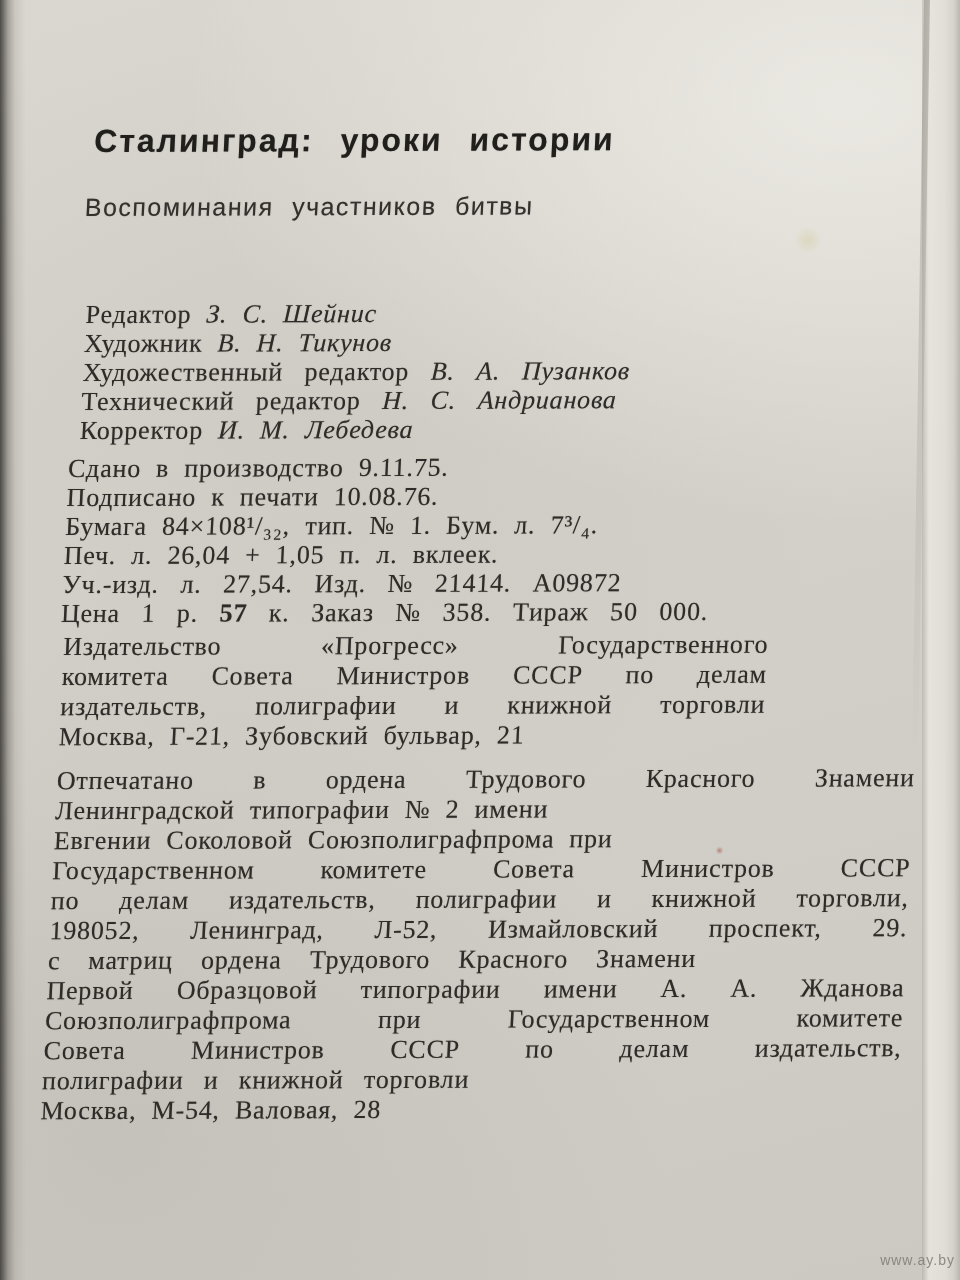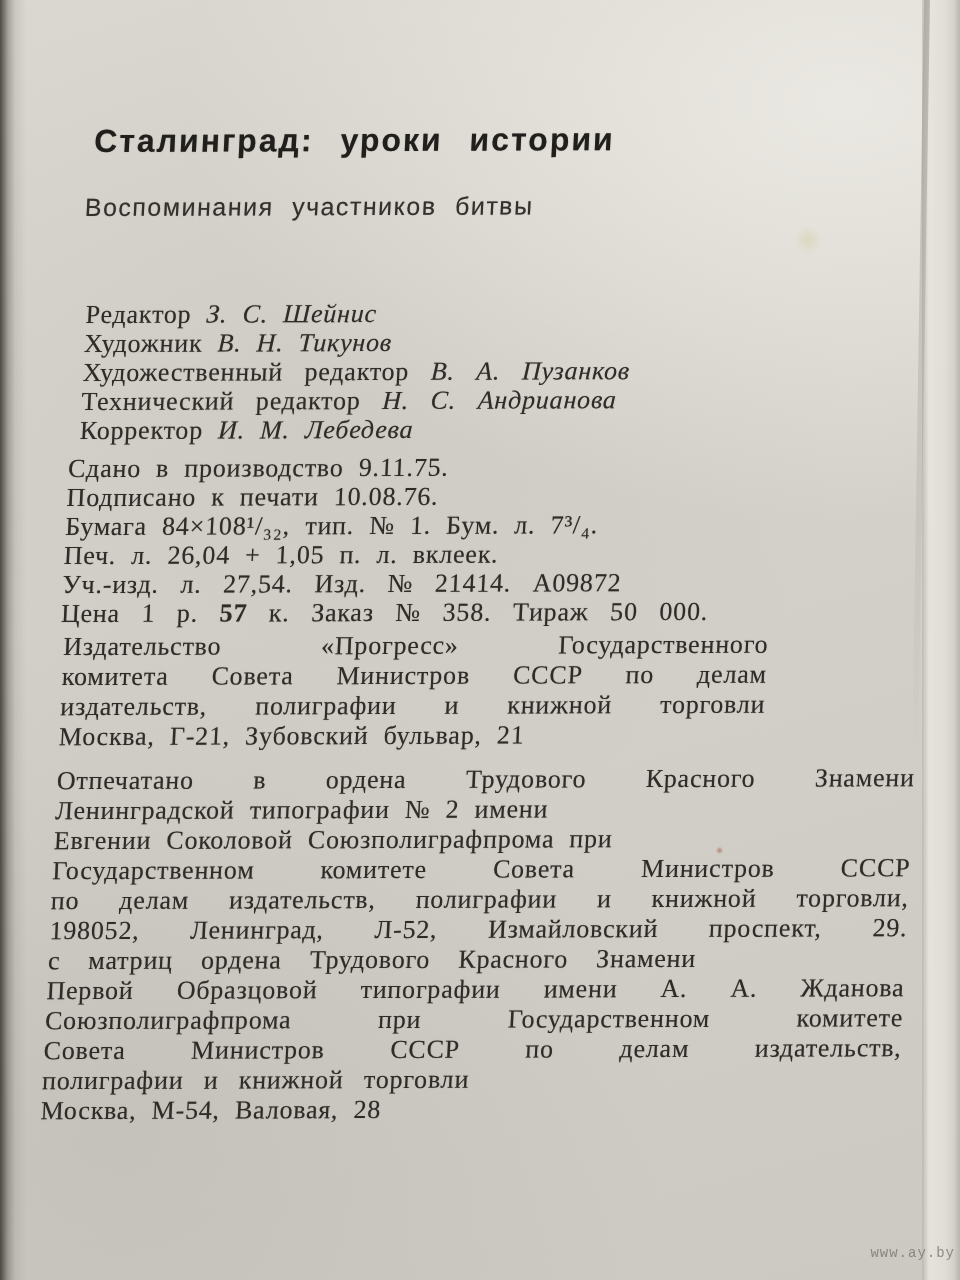--- a/index.html
+++ b/index.html
@@ -49,22 +49,22 @@
   .w2{word-spacing:0.8em;}
   .w3{word-spacing:0.5em;}
 
   .staff{margin-top:78px;line-height:29px;}
   .staff .name{font-style:italic;}
   .production{margin-top:9px;line-height:29px;margin-left:-10px;}
   .price-bold{font-weight:bold;}
   .publisher{margin-top:4px;line-height:30px;margin-left:-6px;width:705px;}
   .printer{margin-top:14px;line-height:30px;margin-left:-6px;}
 
-  .watermark{position:absolute;right:5px;bottom:19px;
-    font-family:Liberation Mono, monospace;
+  .watermark{position:absolute;right:5px;bottom:12px;
+    font-family:Liberation Sans, sans-serif;
     font-size:14px;color:rgba(125,123,117,0.85);letter-spacing:1px;}
 </style>
 </head>
 <body>
 
 <div class="photo">
   <div class="gutter"></div>
   <div class="fore-edge"></div>
   <div class="edge-line"></div>
   <div class="right-rim"></div>

